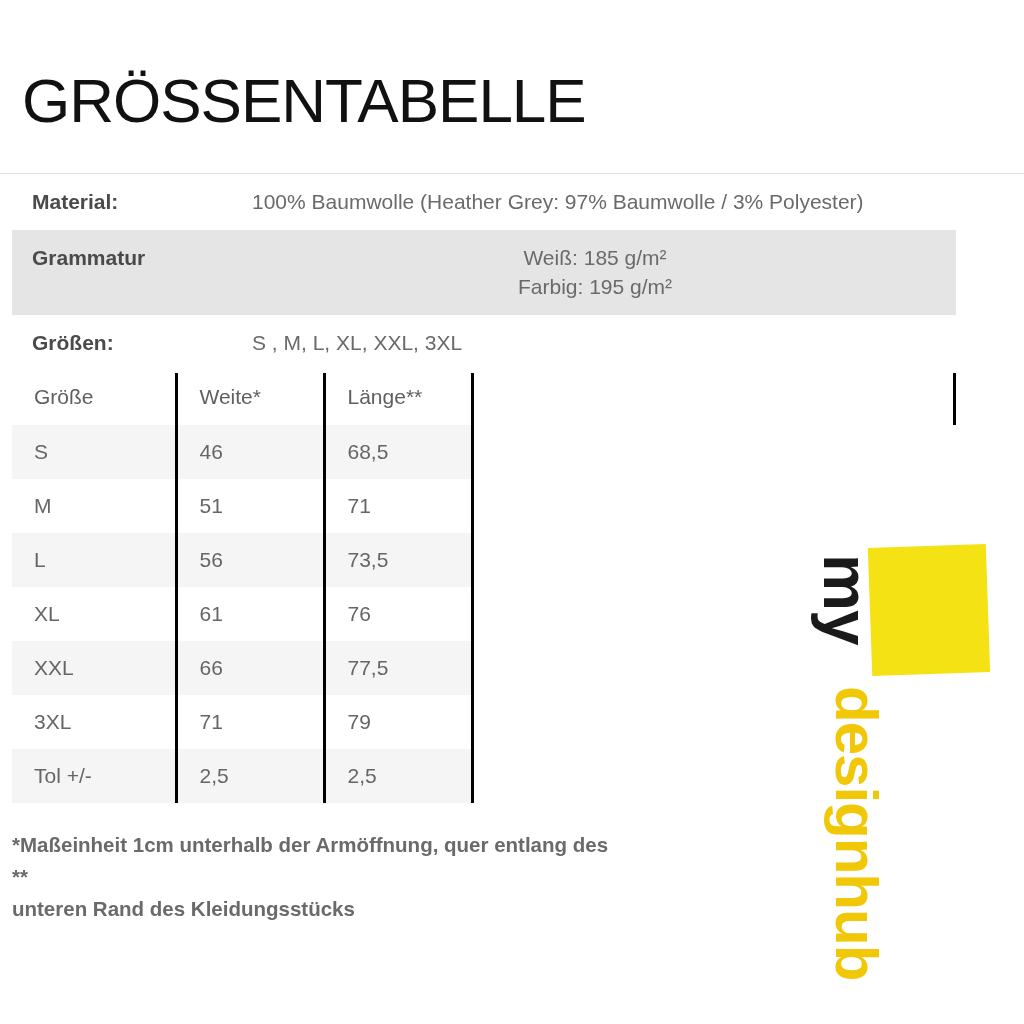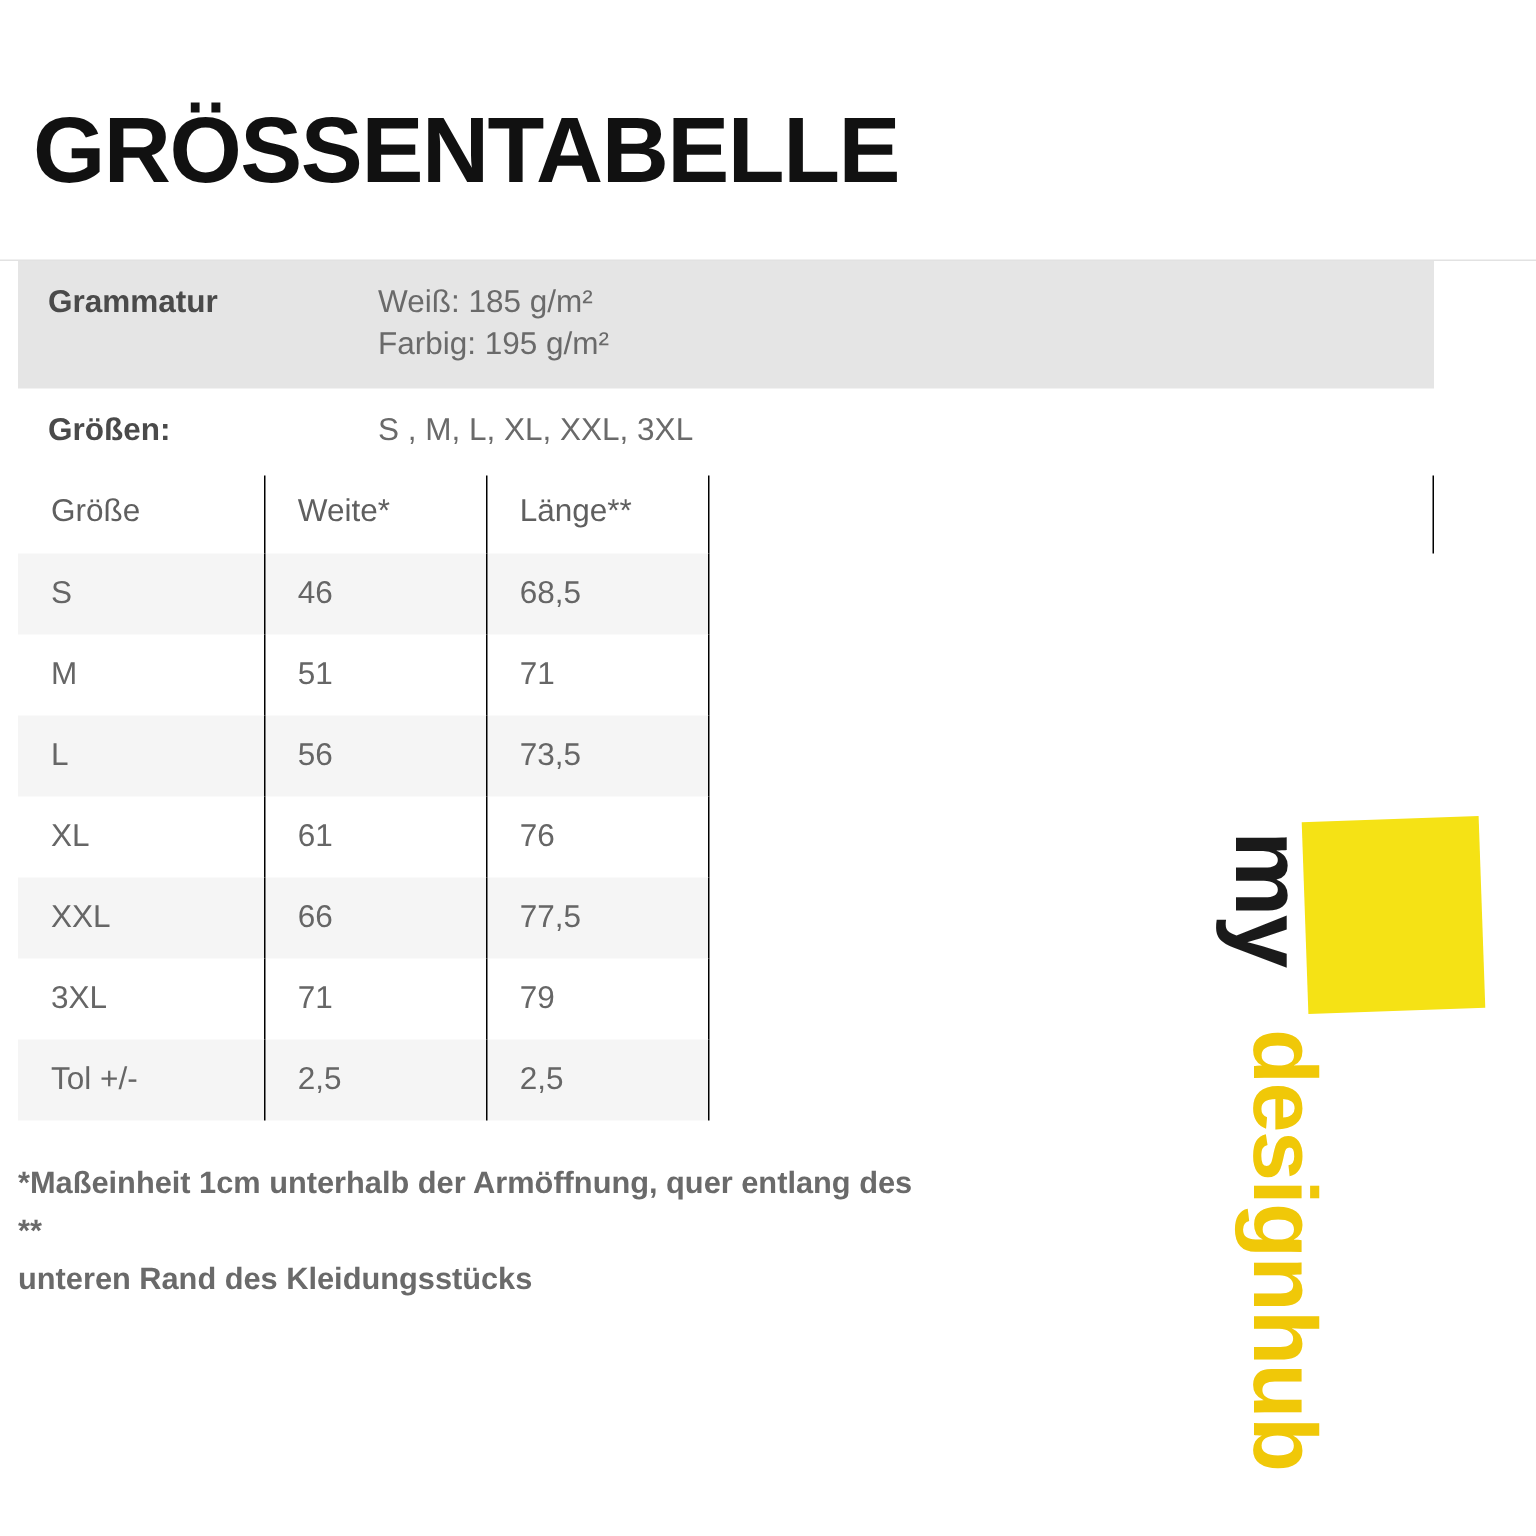--- a/index.html
+++ b/index.html
@@ -19,21 +19,21 @@
   .page {
     position: relative;
     width: 1024px;
     height: 1024px;
     box-sizing: border-box;
   }
 
   
   .title {
     font-size: 62px;
-    font-weight: bold;
+    font-weight: normal;
     color: #111111;
     letter-spacing: -1px;
     line-height: 1;
     padding: 28px 0 0 22px;
     white-space: nowrap;
   }
 
   .title-rule {
     margin-top: 22px;
     border-top: 1px solid #e2e2e2;
@@ -73,21 +73,21 @@
     border-collapse: collapse;
     table-layout: fixed;
     margin-top: 2px;
   }
   .sizes th, .sizes td {
     font-weight: normal;
     text-align: left;
     font-size: 21px;
     color: #666666;
     padding: 15px 0 15px 22px;
-    border-right: 1px solid #000000;
+    border-right: 3px solid #000000;
   }
   .sizes th {
     color: #5f5f5f;
     padding-top: 12px;
     padding-bottom: 16px;
   }
   .sizes col.c0 { width: 164px; }
   .sizes col.c1 { width: 148px; }
   .sizes col.c2 { width: 148px; }
   .sizes col.c3 { width: auto; }
@@ -163,23 +163,27 @@
 </head>
 <body>
 
 <div class="page">
 
   <h1 class="title">GRÖSSENTABELLE</h1>
   <div class="title-rule"></div>
 
   <table class="spec">
     <tbody>
+      <tr>
+        <td class="label">Material:</td>
+        <td class="value">100% Baumwolle (Heather Grey: 97% Baumwolle / 3% Polyester)</td>
+      </tr>
       <tr class="shaded">
         <td class="label">Grammatur</td>
-        <td class="value" style="white-space: pre-line;">Weiß: 185 g/m²
+        <td class="value" style="white-space: pre-line; text-align: center;">Weiß: 185 g/m²
 Farbig: 195 g/m²</td>
       </tr>
       <tr>
         <td class="label">Größen:</td>
         <td class="value">S , M, L, XL, XXL, 3XL</td>
       </tr>
     </tbody>
   </table>
 
   <table class="sizes">

